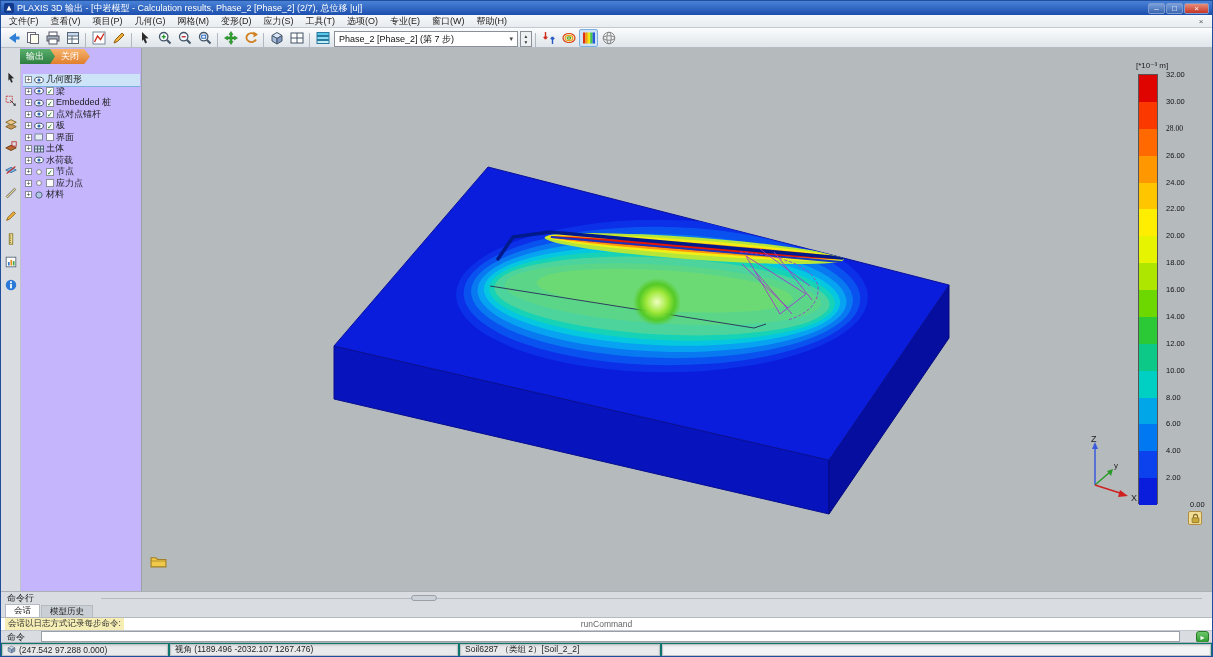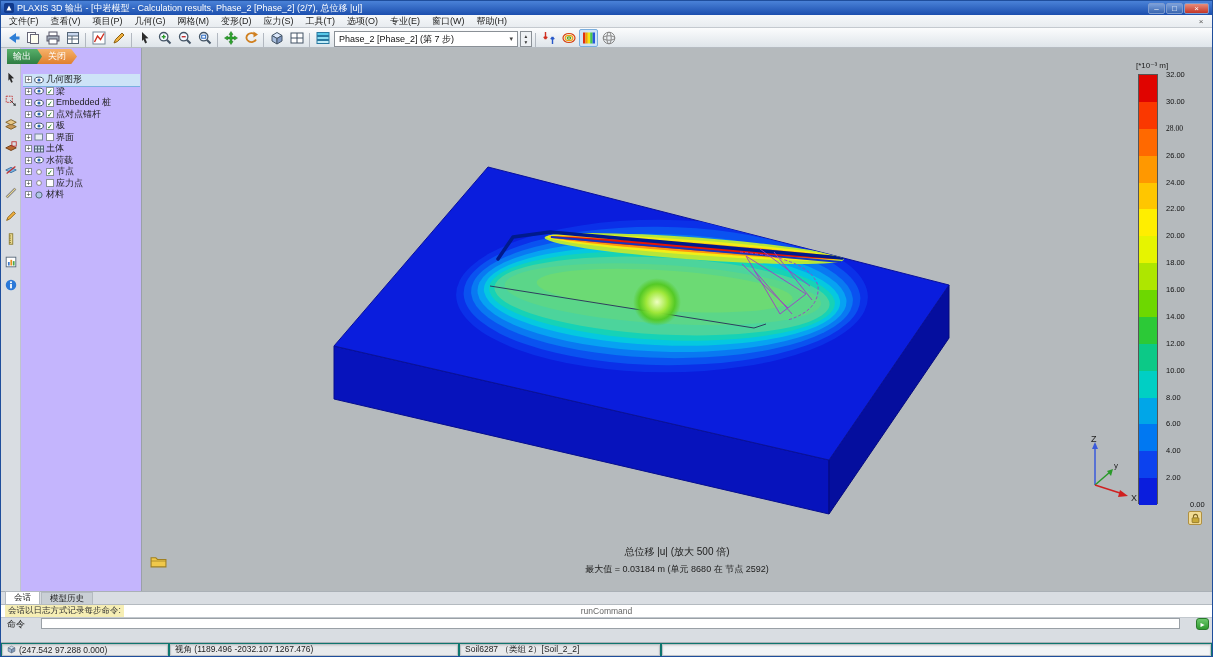--- a/index.html
+++ b/index.html
@@ -27,21 +27,21 @@
 .tbtn.active{background:#cfe3f8;border:1px solid #7aaede}
 .tsep{width:1px;height:14px;background:#b2b8c0;margin:0 2px}
 .phase-select{height:16px;width:184px;background:#fff;border:1px solid #8a9096;font-size:9px;display:flex;align-items:center;padding:0 4px;margin:0 1px;color:#111}
 .phase-select .arrow{margin-left:auto;font-size:7px;color:#444}
 .spinner{width:12px;height:16px;border:1px solid #8a9096;background:#eef1f4;font-size:5.5px;display:flex;flex-direction:column;align-items:center;justify-content:center;color:#333;line-height:6px}
 
 
 .main{position:absolute;top:47px;left:0;right:0;height:543px;background:#cdd3d8}
 .toolstrip{position:absolute;left:0;top:0;width:20px;height:100%;background:#d9dde2;border-right:1px solid #bfc5cb;display:flex;flex-direction:column;align-items:center;padding-top:22px;gap:7px}
 .sbtn{width:16px;height:16px;display:flex;align-items:center;justify-content:center}
-.panel-tabs{position:absolute;left:6px;top:1px;height:17px;display:flex;z-index:6}
+.panel-tabs{position:absolute;left:19px;top:1px;height:17px;display:flex;z-index:6}
 .ptab{height:15px;display:flex;align-items:center;font-size:9px;color:#fff;padding:0 11px 0 6px;clip-path:polygon(0 0,86% 0,100% 50%,86% 100%,0 100%)}
 .ptab.active{background:linear-gradient(#58b06a,#2e7d42);z-index:2}
 .ptab.inactive{background:linear-gradient(#f6b36a,#e07f2e);margin-left:-6px;padding-left:12px;z-index:1}
 .left-panel{position:absolute;left:20px;top:0;width:121px;height:100%;background:#c4b5fd;border-right:1px solid #9aa0a8}
 .tree{position:absolute;top:26px;left:2px;right:1px;bottom:2px;overflow:hidden;font-size:9px;color:#1d1d1d}
 .trow{display:flex;align-items:center;height:11.5px;gap:2px;padding-left:2px;white-space:nowrap}
 .trow.selected{background:#cde3f7;outline:1px solid #7ab0e0}
 .expander{width:7px;height:7px;min-width:7px;border:1px solid #848b94;background:#fff;font-size:7px;line-height:5px;text-align:center;color:#333}
 .checkbox{width:8px;height:8px;min-width:8px;border:1px solid #8a9096;background:#fff;font-size:7px;line-height:7px;text-align:center;color:#127a12}
 
@@ -555,28 +555,30 @@
           </svg>
       </div>
 
       <div class="folder-ico">
         <svg viewBox="0 0 16 13" width="17" height="14">
             <path d="M1 3.5 L5.5 3.5 L7 5 L15 5 L15 12 L1 12 Z" fill="#f0c84a" stroke="#a08020"></path>
             <path d="M1 6.5 H15" stroke="#a08020" stroke-width="0.7"></path>
           </svg>
       </div>
 
-      <div class="caption">
-        <div class="line1">总位移 |u| (放大 500 倍)</div>
-        <div class="line2">最大值 = 0.03184 m (单元 8680 在 节点 2592)</div>
-      </div>
     </div>
   </div>
 
   <div class="cmdpanel">
+    <div class="cmd-header">
+      <span>命令行</span>
+      <div class="splitter">
+          <div class="knob"></div>
+        </div>
+    </div>
     <div class="cmd-tabs" id="cmd-tabs">
         <span class="cmdtab active">会话</span>
         <span class="cmdtab">模型历史</span>
       </div>
     <div class="cmd-log">
       <span class="session-note">会话以日志方式记录每步命令:</span>
       <span class="log-center">runCommand</span>
     </div>
     <div class="cmd-row">
       <span class="cmd-label">命令</span>

